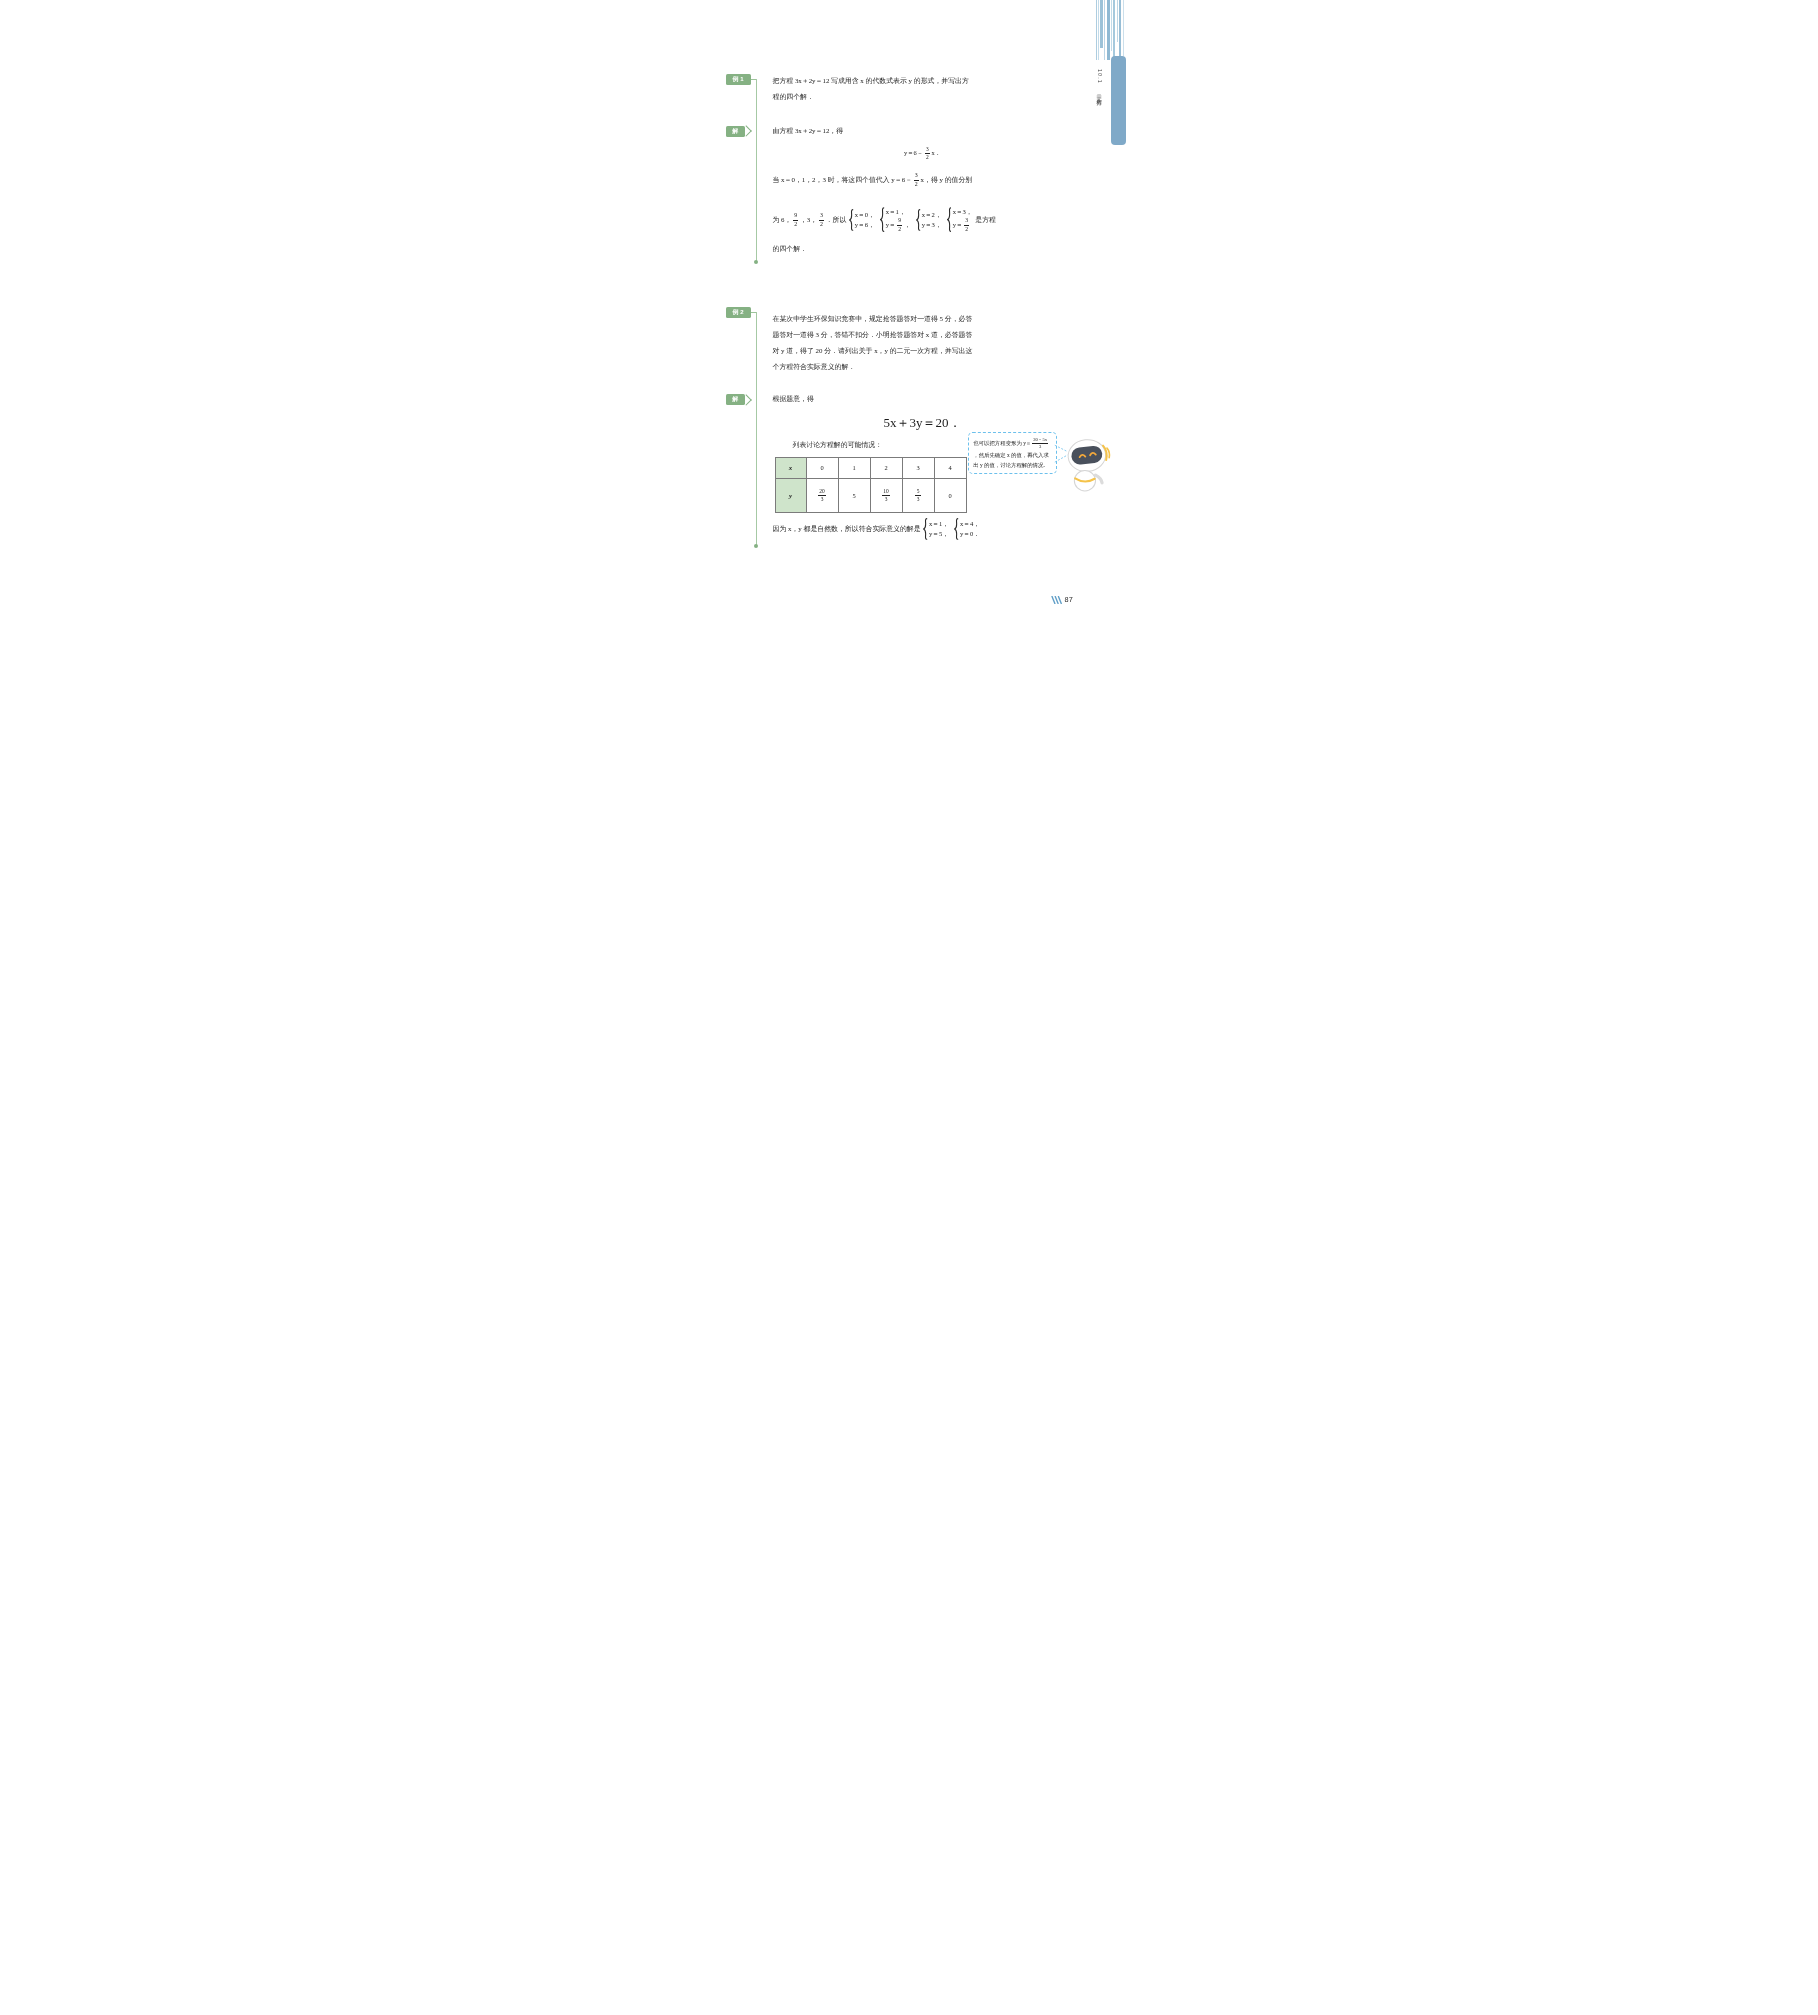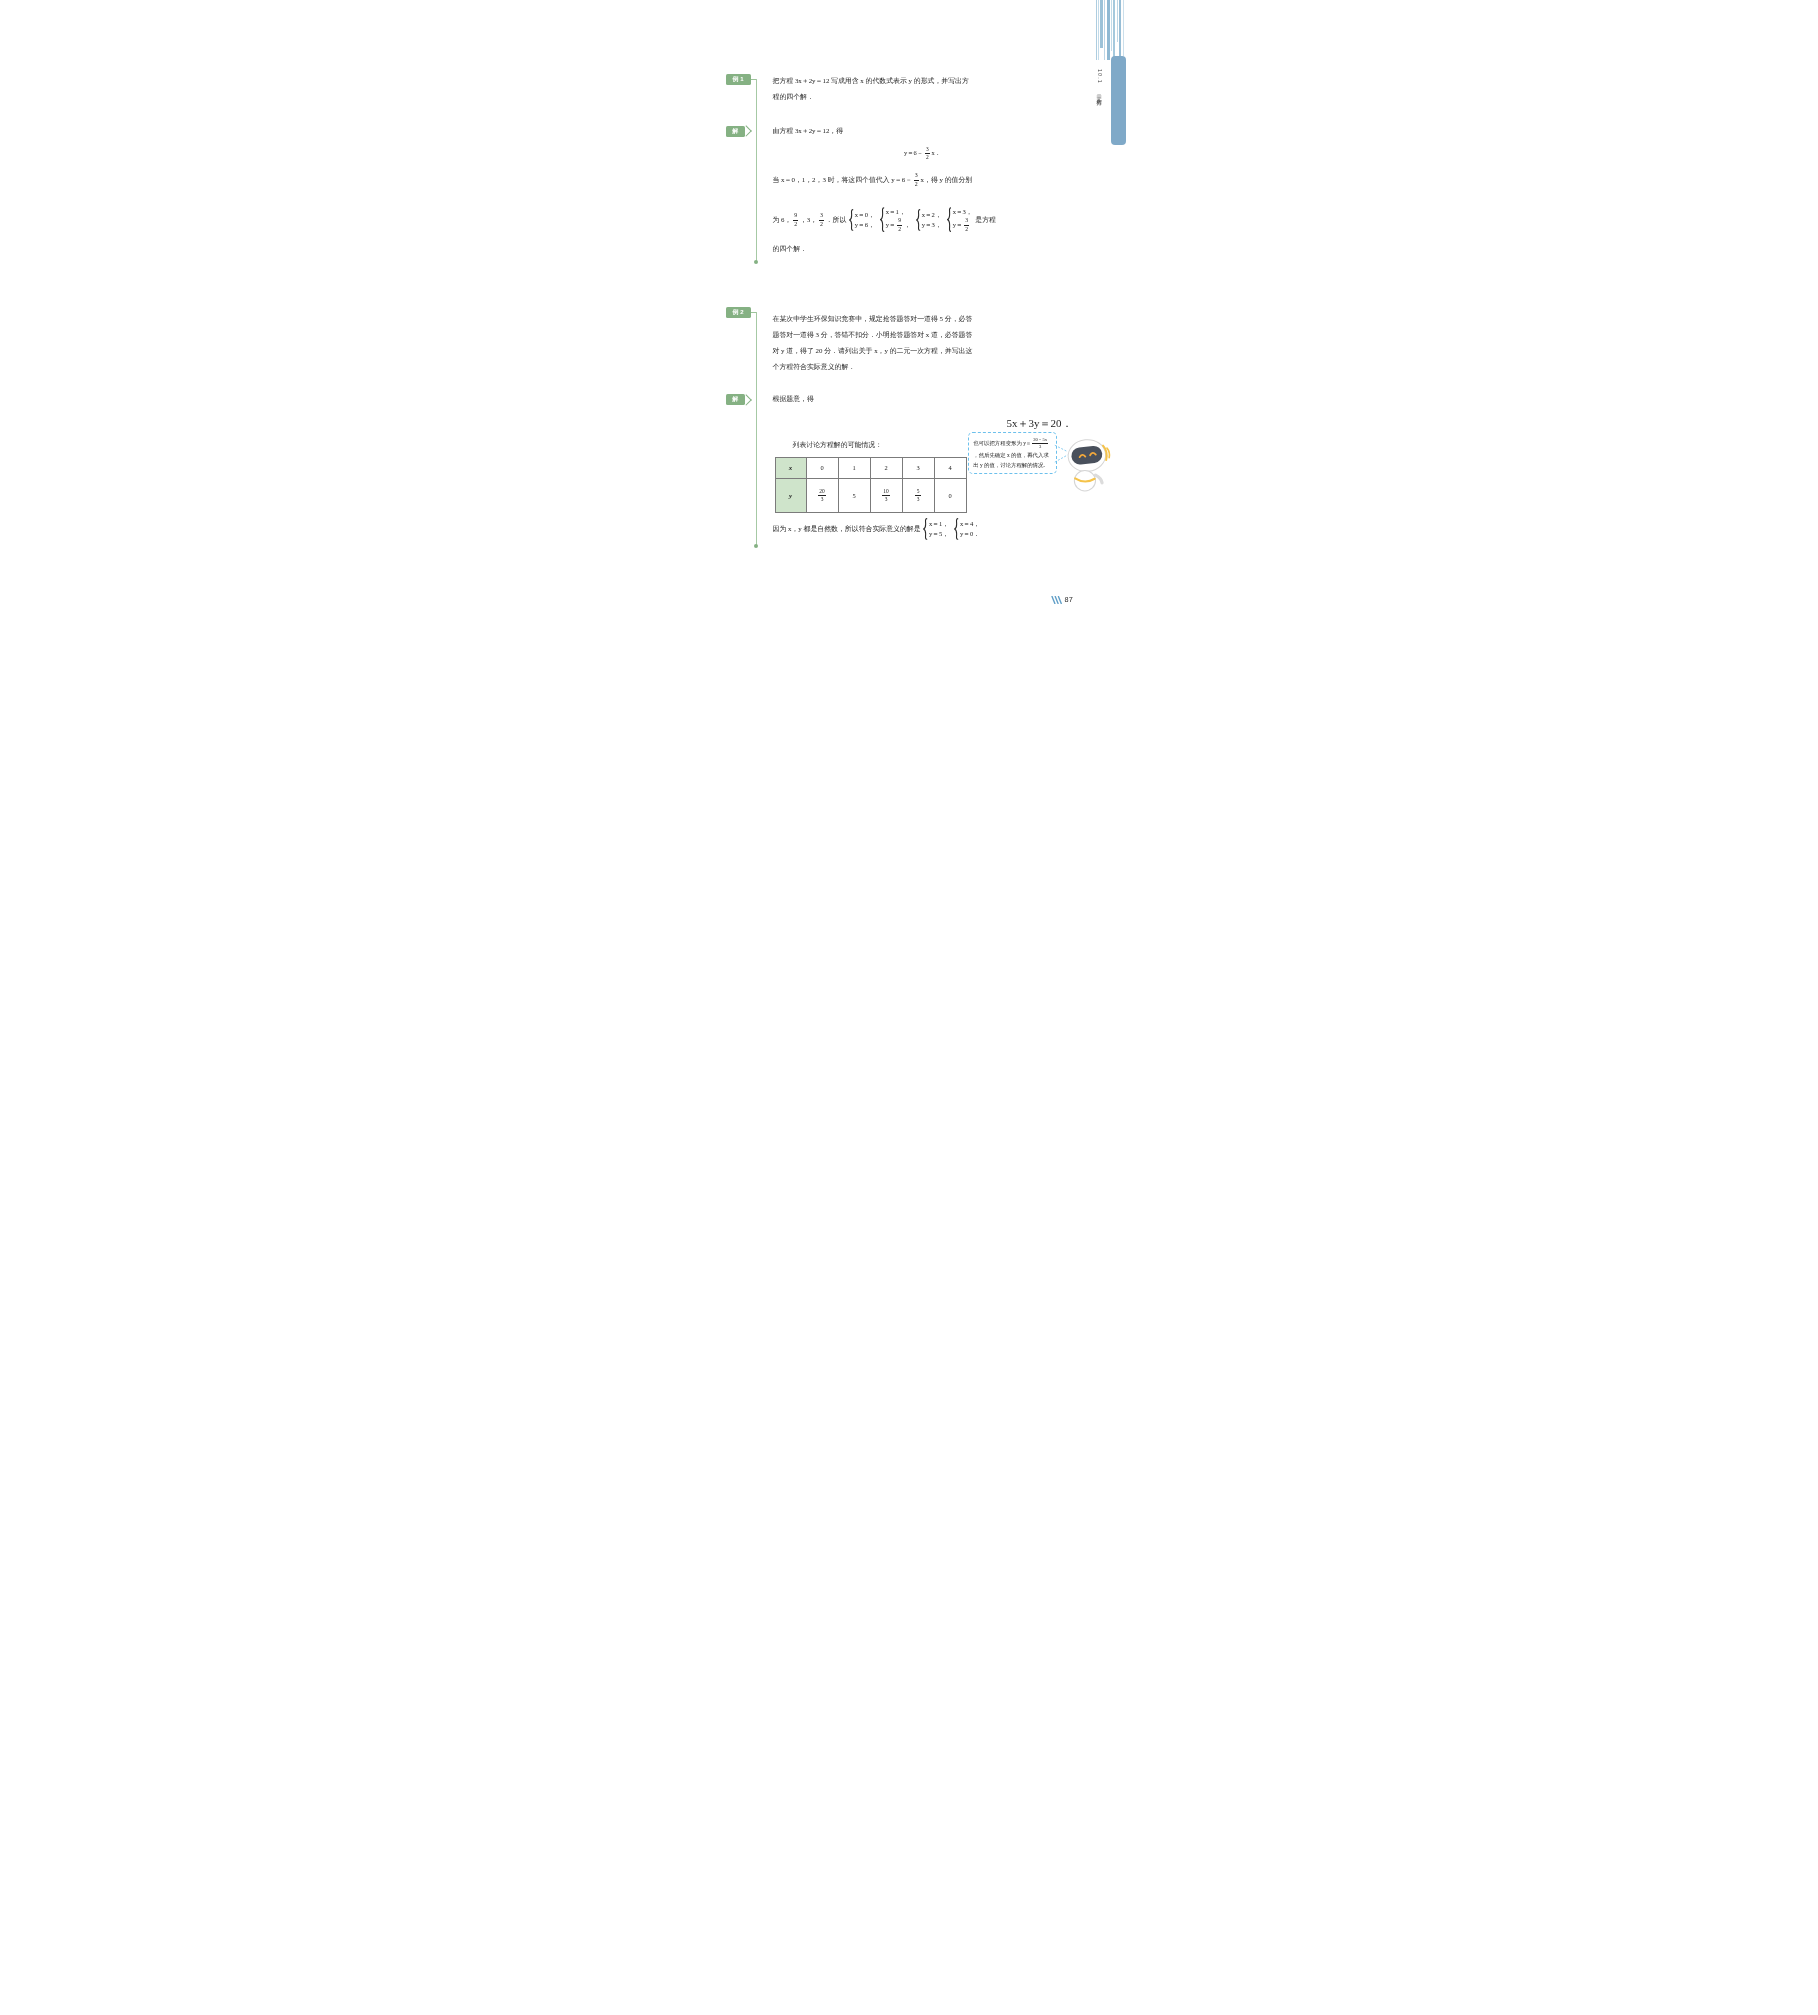--- a/index.html
+++ b/index.html
@@ -49,21 +49,21 @@
     transform:rotate(45deg);
   }
   #arrow1{left:60px;top:127px;} #arrow2{left:60px;top:396px;}
   
   .txt{position:absolute;left:91px;width:300px;font-size:6.9px;line-height:16px;}
   #ex1-problem{top:73px;}
   #ex1-sol-intro{top:123px;}
   #ex2-problem{top:311px;}
   #ex2-sol-intro{top:391px;}
   #ex1-tail{top:241px;}
-  .eq-center{position:absolute;left:91px;width:300px;text-align:right;font-size:11px;}
+  .eq-center{position:absolute;left:91px;width:300px;text-align:center;font-size:13px;}
   #eq2{top:415px;line-height:16px;}
   .eq-row{position:absolute;left:91px;width:300px;display:flex;justify-content:center;align-items:center;}
   #eq1{top:141px;height:25px;}
   .flex-line{position:absolute;left:91px;display:flex;align-items:center;font-size:6.9px;white-space:nowrap;}
   #ex1-para{top:169px;height:22.6px;}
   #ex1-vals{top:202px;height:36px;}
   #concl{top:516px;height:26px;}
   
   .frac{display:inline-flex;flex-direction:column;align-items:center;vertical-align:middle;margin:0 1.6px;line-height:1.2;font-size:0.85em;}
   .frac .fnum{padding:0 1.2px 0.4px;border-bottom:0.6px solid #222;}

